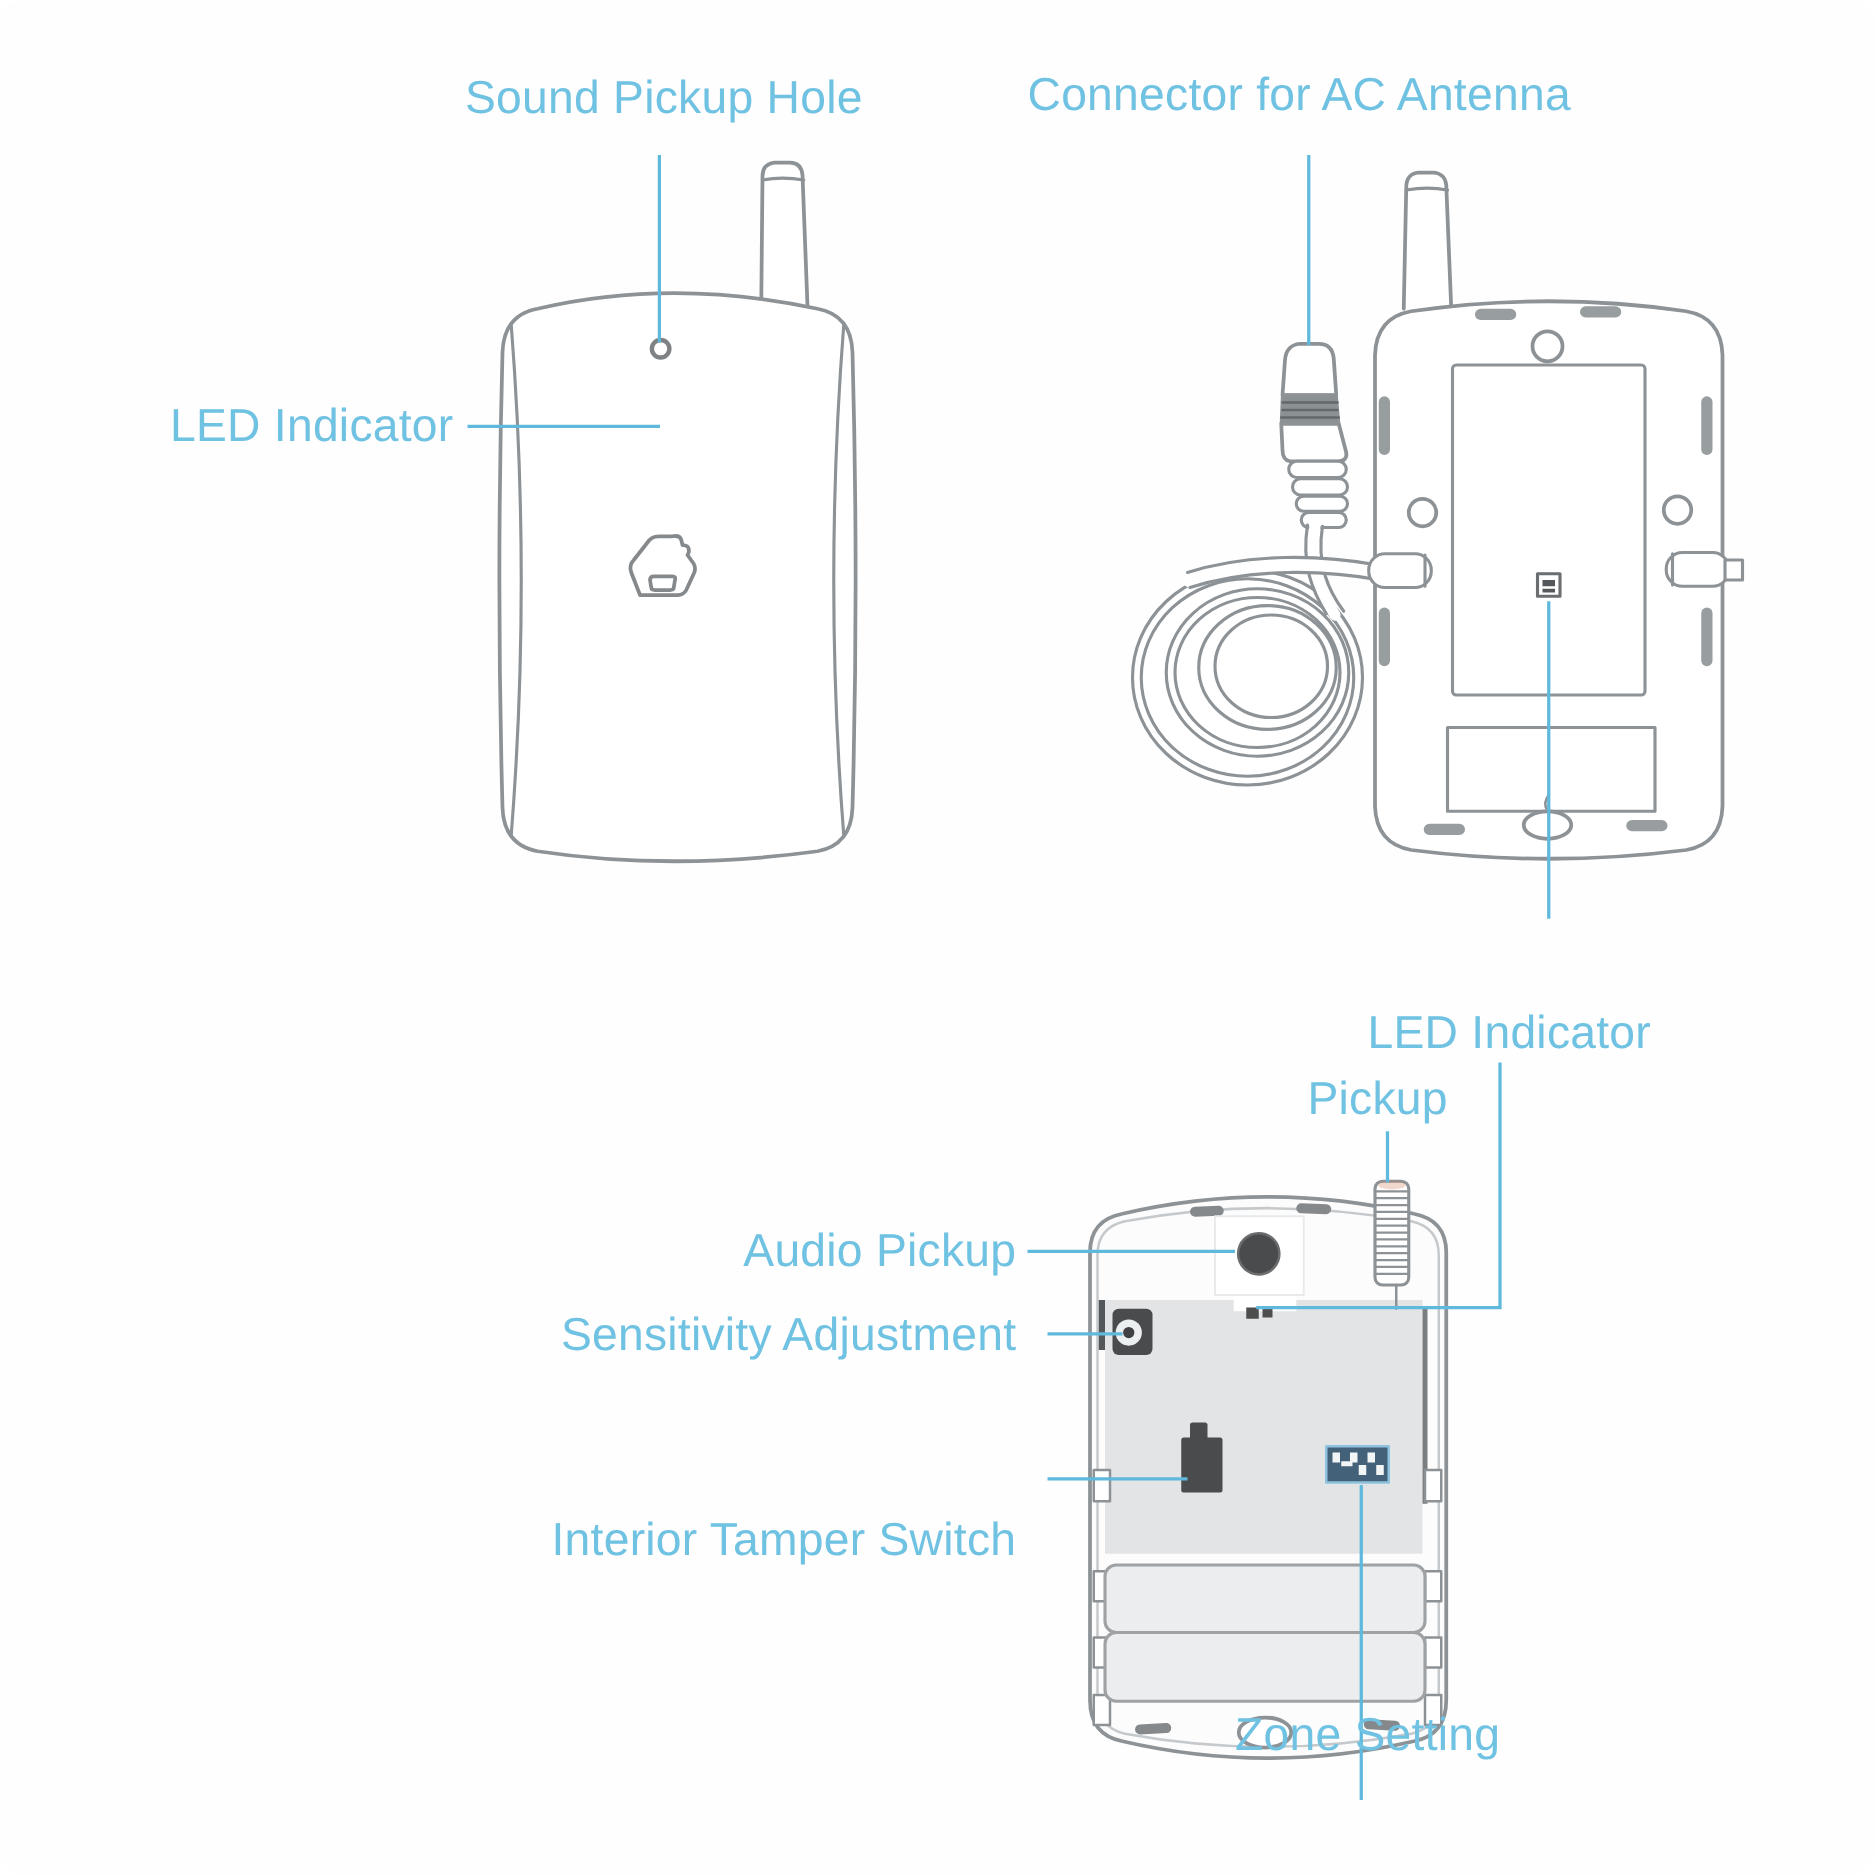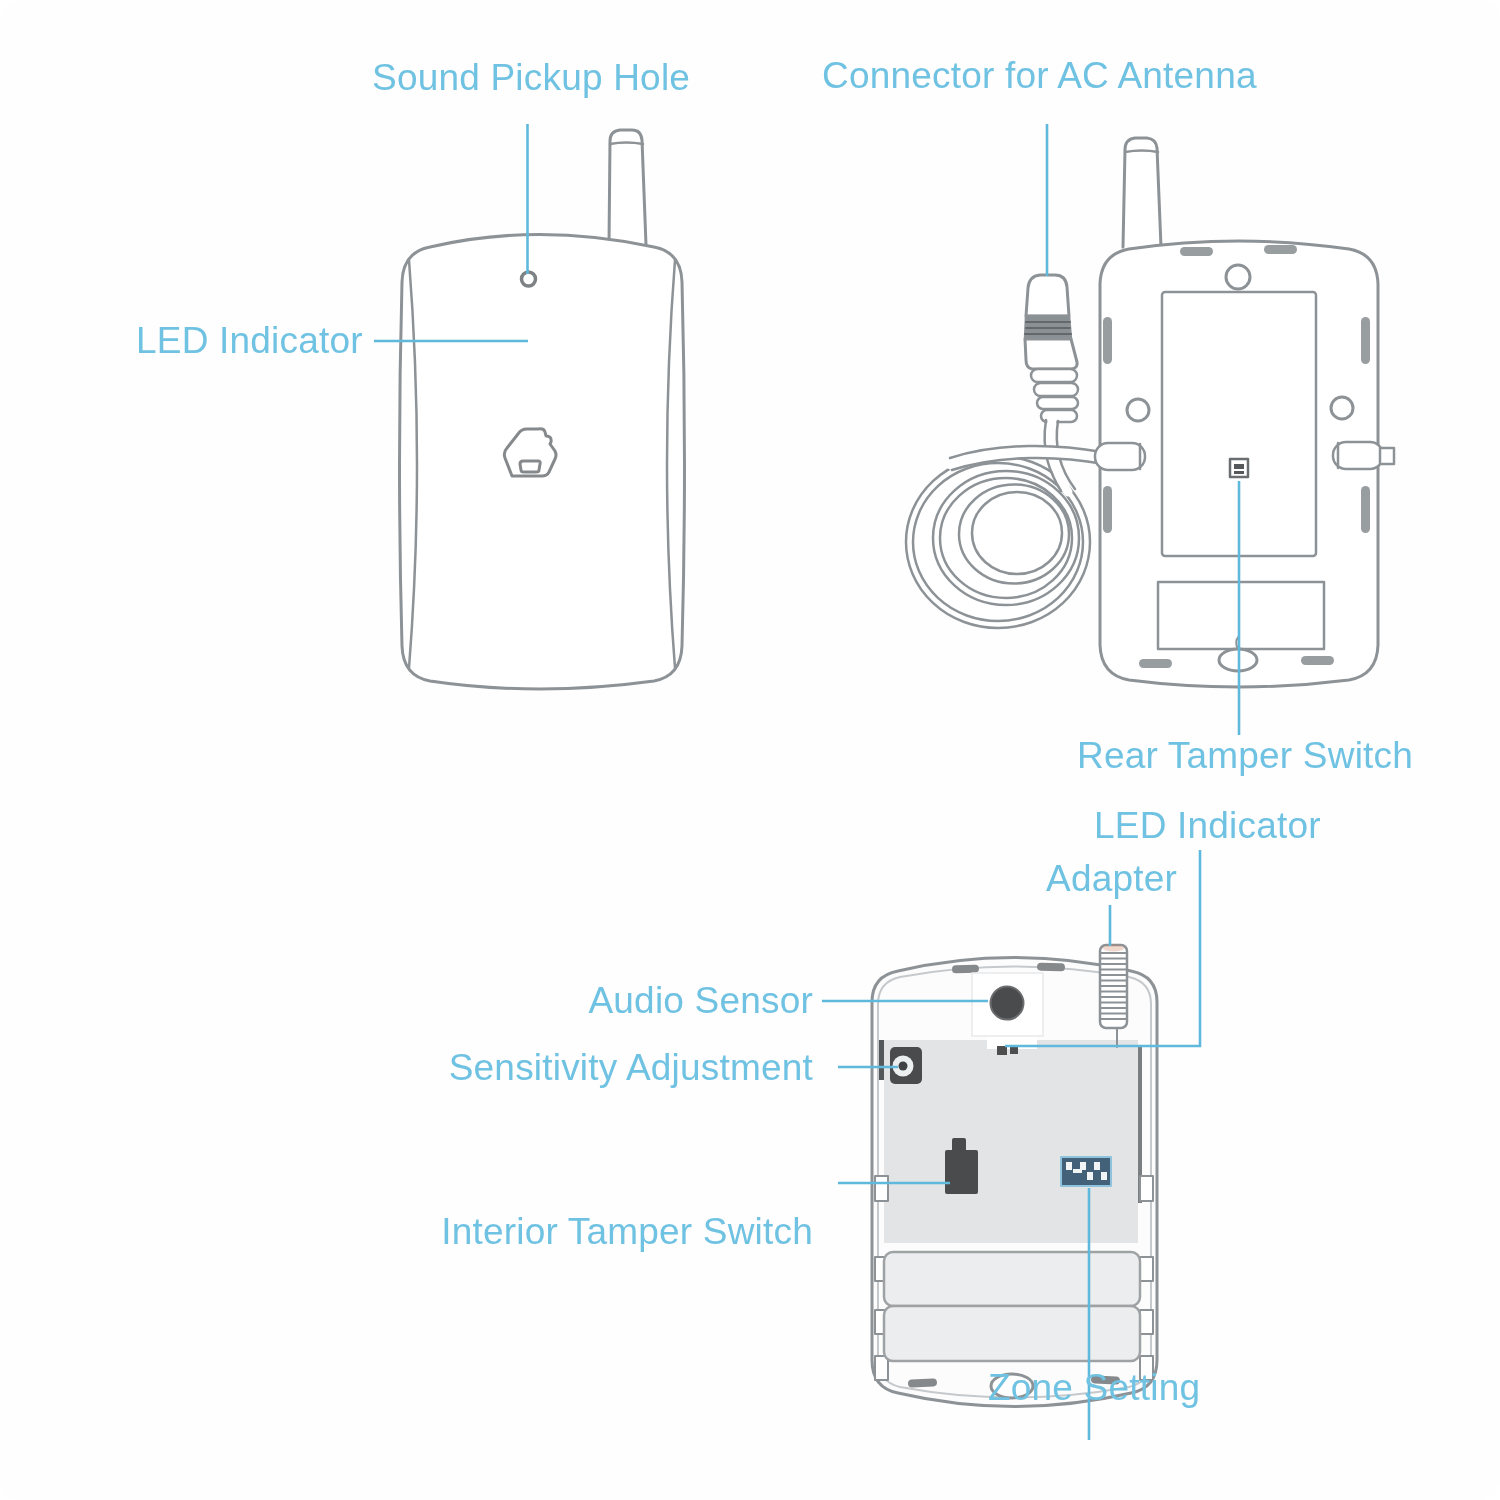--- a/index.html
+++ b/index.html
@@ -190,20 +190,19 @@
     <line x1="822" y1="1001" x2="988" y2="1001"></line>
     <line x1="838" y1="1067" x2="898" y2="1067"></line>
     <line x1="838" y1="1183" x2="950" y2="1183"></line>
     <line x1="1089" y1="1188" x2="1089" y2="1440"></line>
   </g>
 </svg>
 
 <div class="lbl" style="left:372px;top:58px">Sound Pickup Hole</div>
 <div class="lbl" style="left:136px;top:321px">LED Indicator</div>
 <div class="lbl" style="left:822px;top:56px">Connector for AC Antenna</div>
-<div class="lbl" style="left:1077px;top:736px">Rear Tamper Switch</div>
 <div class="lbl" style="left:1094px;top:806px">LED Indicator</div>
-<div class="lbl" style="left:1046px;top:859px">Adapter</div>
-<div class="lbl" style="right:687px;top:981px">Audio Sensor</div>
+<div class="lbl" style="left:1046px;top:859px">Pickup</div>
+<div class="lbl" style="right:687px;top:981px">Audio Pickup</div>
 <div class="lbl" style="right:687px;top:1048px">Sensitivity Adjustment</div>
 <div class="lbl" style="right:687px;top:1212px">Interior Tamper Switch</div>
 <div class="lbl" style="left:988px;top:1368px">Zone Setting</div>
 </div>
 
 </body></html>

